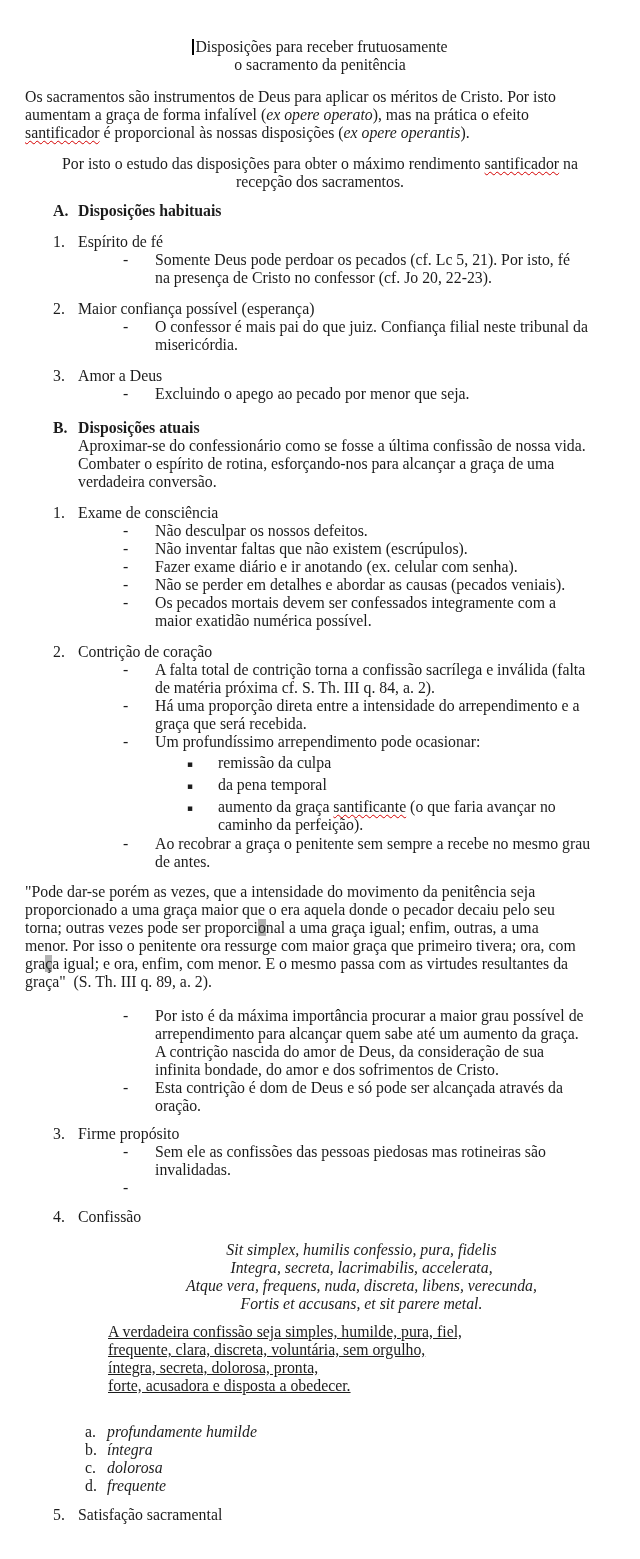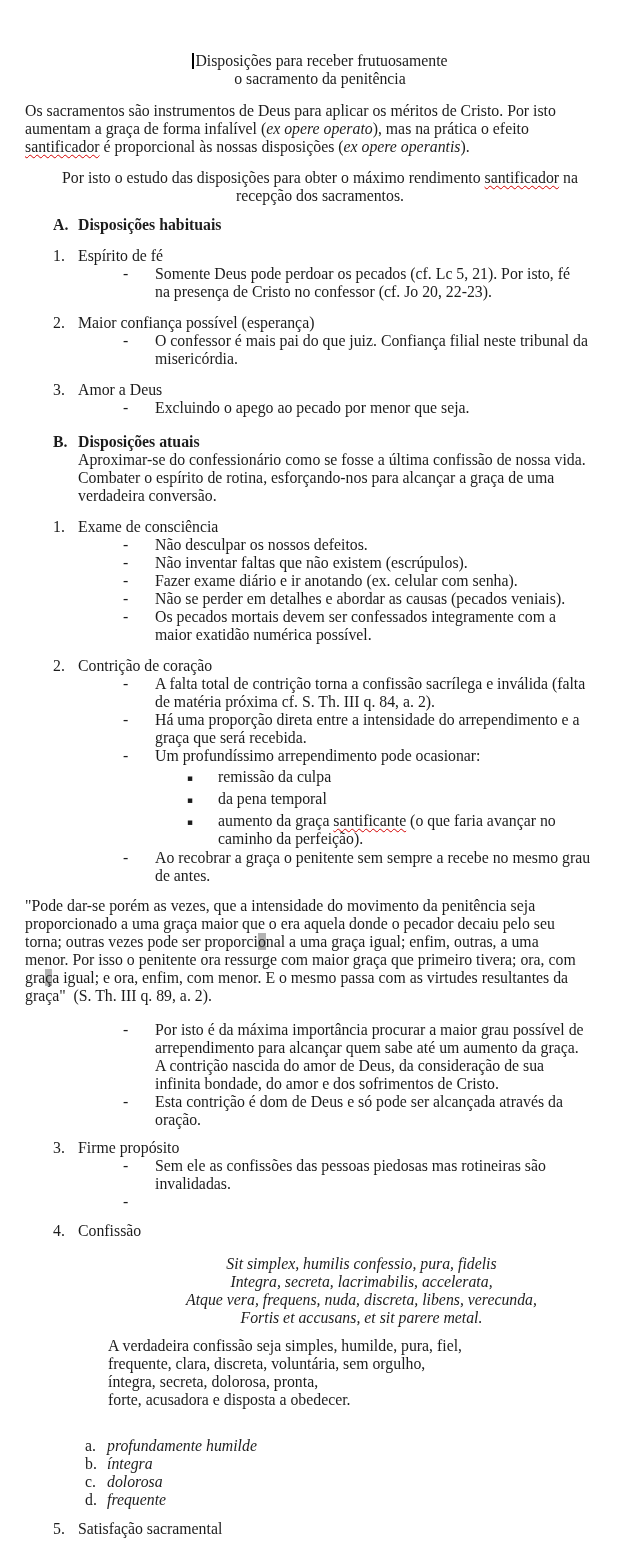--- a/index.html
+++ b/index.html
@@ -36,21 +36,21 @@
   .caret{
     display:inline-block;width:2px;height:16px;
     background:var(--caret,#000000);
     vertical-align:-3px;margin-right:1px;
   }
 </style>
 </head>
 <body style="background: rgb(255, 255, 255); color: rgb(28, 28, 28);">
 
 <div id="doc">
-    <div class="blk title" style="margin-top: 14px; text-align: center;">
+    <div class="blk title" style="margin-top: 0px; text-align: center;">
       <div class="txt">
         <div class="ln"><span class="caret"></span><span>Disposições para receber frutuosamente</span></div>
         <div class="ln"><span>o sacramento da penitência</span></div>
       </div>
     </div>
     <div class="blk p" style="margin-top: 14px;">
       <div class="txt">
         <div class="ln"><span>Os sacramentos são instrumentos de Deus para aplicar os méritos de Cristo. Por isto</span></div>
         <div class="ln"><span>aumentam a graça de forma infalível (</span><span class="i">ex opere operato</span><span>), mas na prática o efeito</span></div>
         <div class="ln"><span class="msp">santificador</span><span> é proporcional às nossas disposições (</span><span class="i">ex opere operantis</span><span>).</span></div>
@@ -256,21 +256,21 @@
       </div>
     </div>
     <div class="blk verse" style="margin-top: 15px; text-align: center;">
       <div class="txt">
         <div class="ln"><span class="i">Sit simplex, humilis confessio, pura, fidelis</span></div>
         <div class="ln"><span class="i">Integra, secreta, lacrimabilis, accelerata,</span></div>
         <div class="ln"><span class="i">Atque vera, frequens, nuda, discreta, libens, verecunda,</span></div>
         <div class="ln"><span class="i">Fortis et accusans, et sit parere metal.</span></div>
       </div>
     </div>
-    <div class="blk verse" style="margin-top: 10px;">
+    <div class="blk verse" style="margin-top: 10px; text-decoration: underline;">
       <div class="txt">
         <div class="ln"><span>A verdadeira confissão seja simples, humilde, pura, fiel,</span></div>
         <div class="ln"><span>frequente, clara, discreta, voluntária, sem orgulho,</span></div>
         <div class="ln"><span>íntegra, secreta, dolorosa, pronta,</span></div>
         <div class="ln"><span>forte, acusadora e disposta a obedecer.</span></div>
       </div>
     </div>
     <div class="blk letter" style="margin-top: 28px;">
       <span class="lbl">a.</span>
       <div class="txt">

